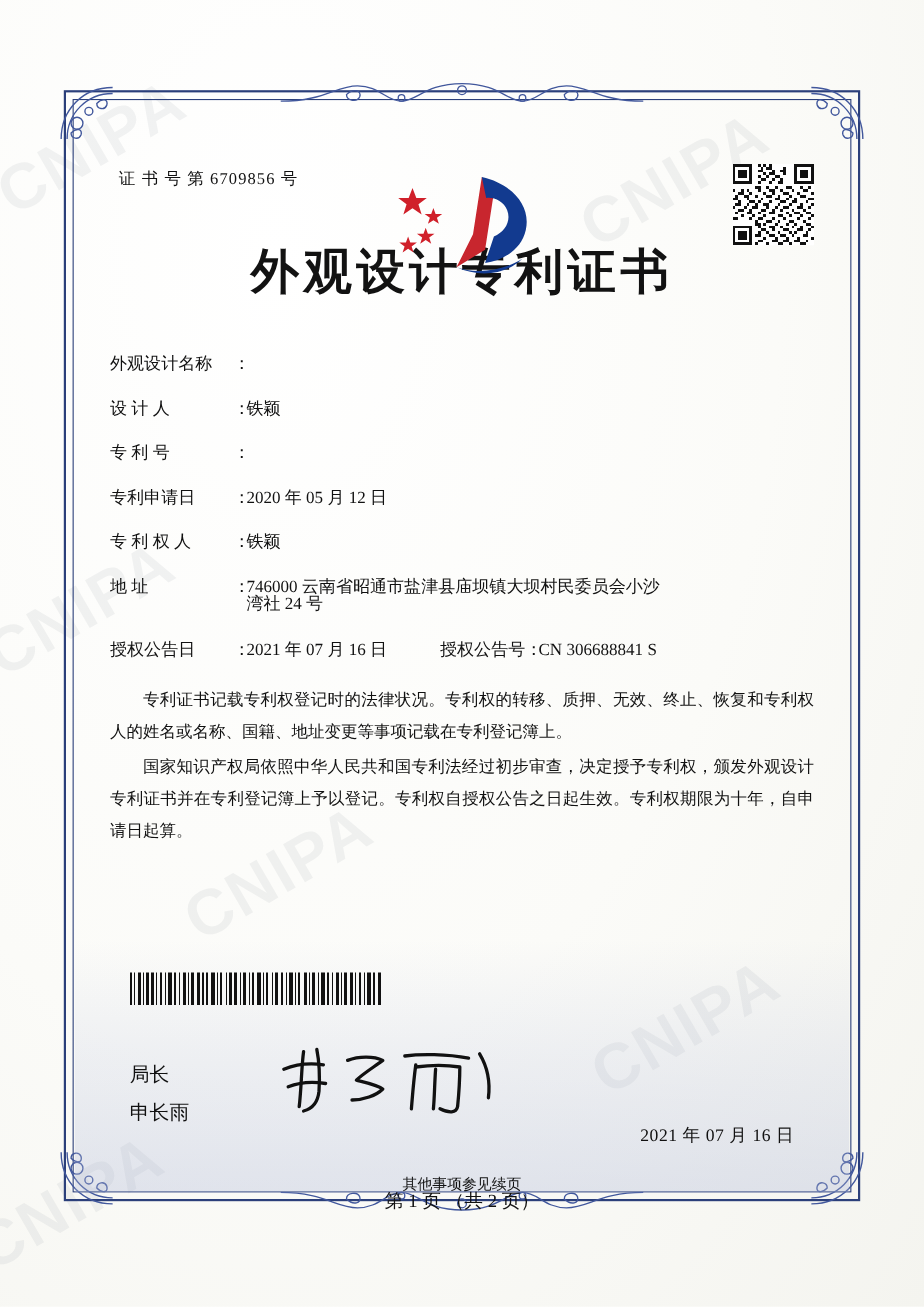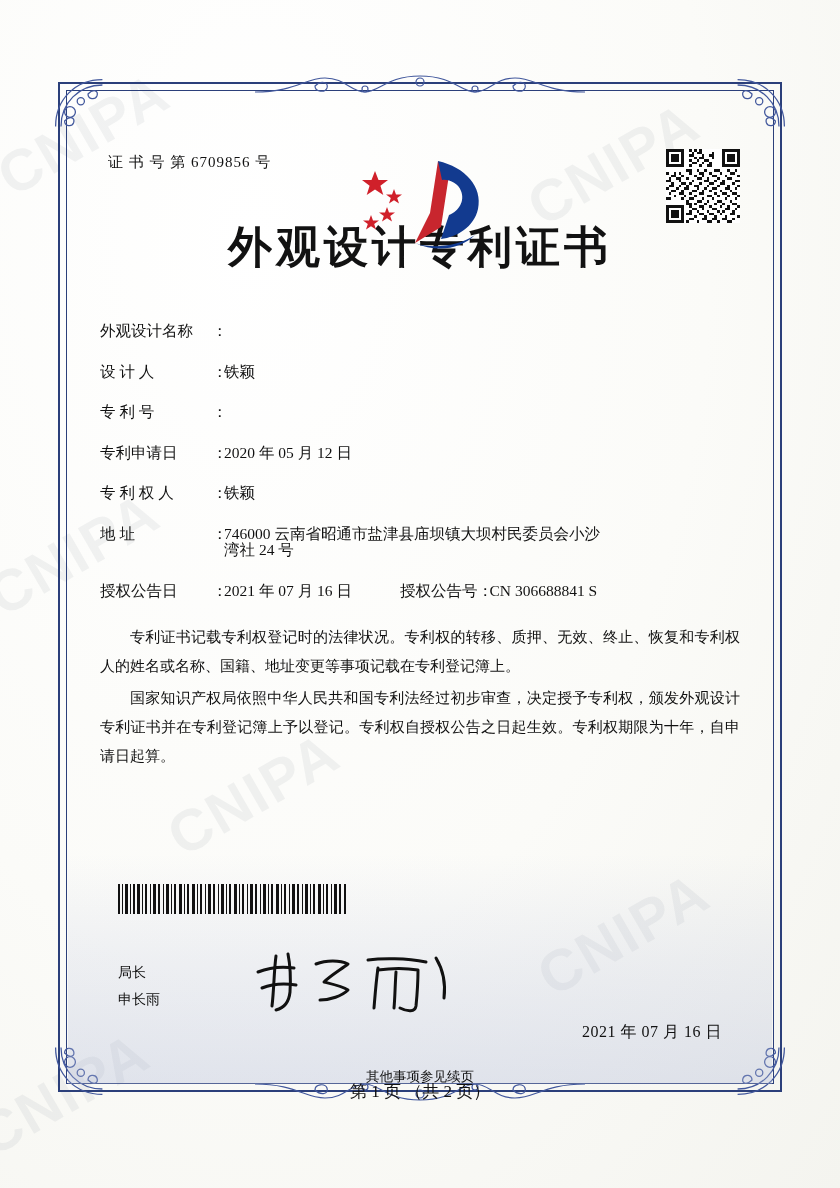--- a/index.html
+++ b/index.html
@@ -128,21 +128,21 @@
   .barcode{
     position:absolute;
     left:118px;top:884px;
     width:230px;height:30px;
   }
   .barcode svg{display:block;width:100%;height:100%;}
 
   
   .sig-block{
     position:absolute;left:118px;top:960px;
-    font-size:14px;line-height:1.9;color:#111;
+    font-size:18px;line-height:1.9;color:#111;
   }
   .sig-img{
     position:absolute;left:250px;top:946px;
     width:210px;height:70px;color:#111;
   }
   .sig-img svg{width:100%;height:100%;display:block;}
   .issue-date{
     position:absolute;right:118px;top:1022px;
     font-size:16px;letter-spacing:0.5px;color:#111;
   }

